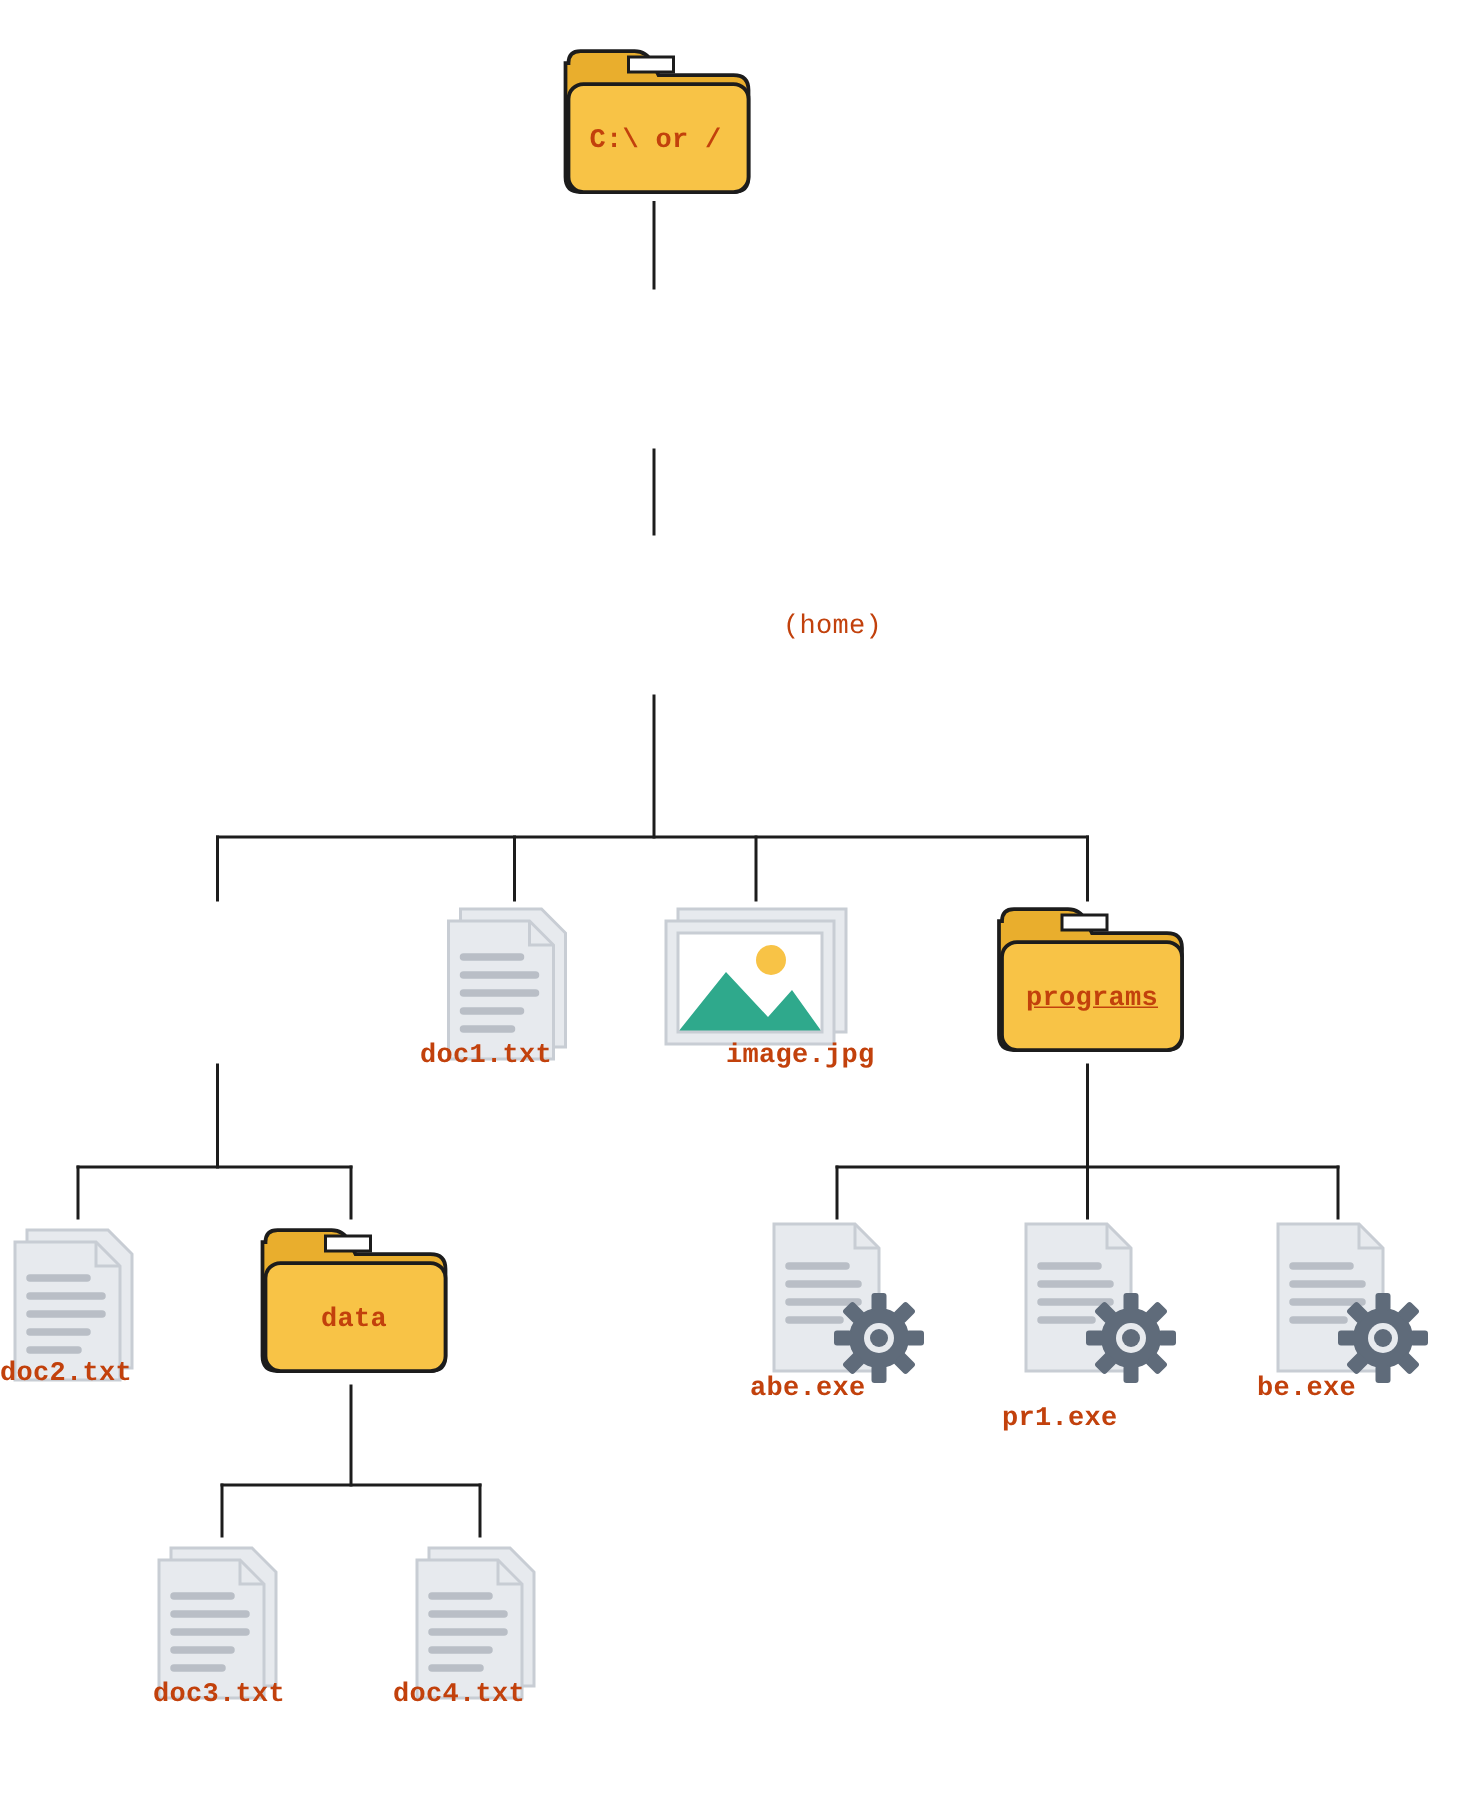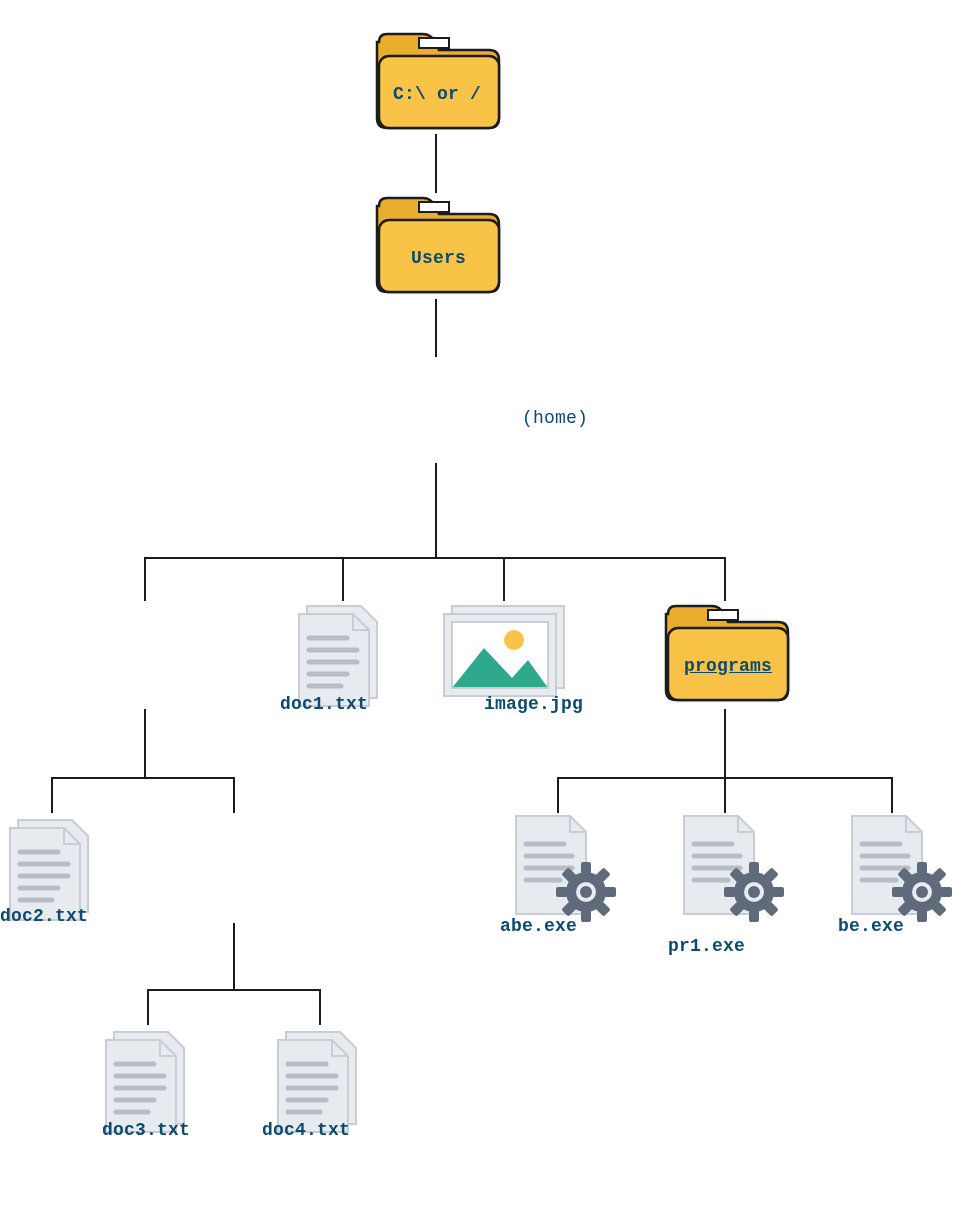--- a/index.html
+++ b/index.html
@@ -7,21 +7,21 @@
     padding: 0;
     background: #ffffff;
   }
   .stage {
     position: relative;
     width: 972px;
     height: 1206px;
     background: #ffffff;
     font-family: "Courier New", Courier, monospace;
     font-weight: bold;
-    color: #0c4a6e;
+    color: #c2410c;
   }
   .node {
     position: absolute;
   }
   svg.connector {
     position: absolute;
     left: 0;
     top: 0;
     width: 972px;
     height: 1206px;
@@ -149,28 +149,20 @@
 
   <div class="node" style="left:371px; top:28px;">
     <span class="folder-icon">
       <svg width="130" height="105">
           <use href="#sym-folder"></use>
         </svg>
     </span>
     <span class="label" style="left:22px; top:56px;">C:\ or /</span>
   </div>
 
-  <div class="node" style="left:371px; top:192px;">
-    <span class="folder-icon">
-      <svg width="130" height="105">
-          <use href="#sym-folder"></use>
-        </svg>
-    </span>
-    <span class="label" style="left:40px; top:56px;">Users</span>
-  </div>
 
   <span class="label" style="left:522px; top:408px; font-weight:normal;">(home)</span>
 
 
   <div class="node" style="left:293px; top:598px;">
     <span class="doc-icon">
       <svg width="100" height="112">
           <use href="#sym-doc"></use>
         </svg>
     </span>
@@ -197,20 +189,28 @@
 
   <div class="node" style="left:4px; top:812px;">
     <span class="doc-icon">
       <svg width="100" height="112">
           <use href="#sym-doc"></use>
         </svg>
     </span>
   </div>
   <span class="label" style="left:0px; top:906px;">doc2.txt</span>
 
+  <div class="node" style="left:169px; top:814px;">
+    <span class="folder-icon">
+      <svg width="130" height="105">
+          <use href="#sym-folder"></use>
+        </svg>
+    </span>
+    <span class="label" style="left:45px; top:56px;">data</span>
+  </div>
 
   <div class="node" style="left:100px; top:1024px;">
     <span class="doc-icon">
       <svg width="100" height="112">
           <use href="#sym-doc"></use>
         </svg>
     </span>
   </div>
   <span class="label" style="left:102px; top:1120px;">doc3.txt</span>
 

